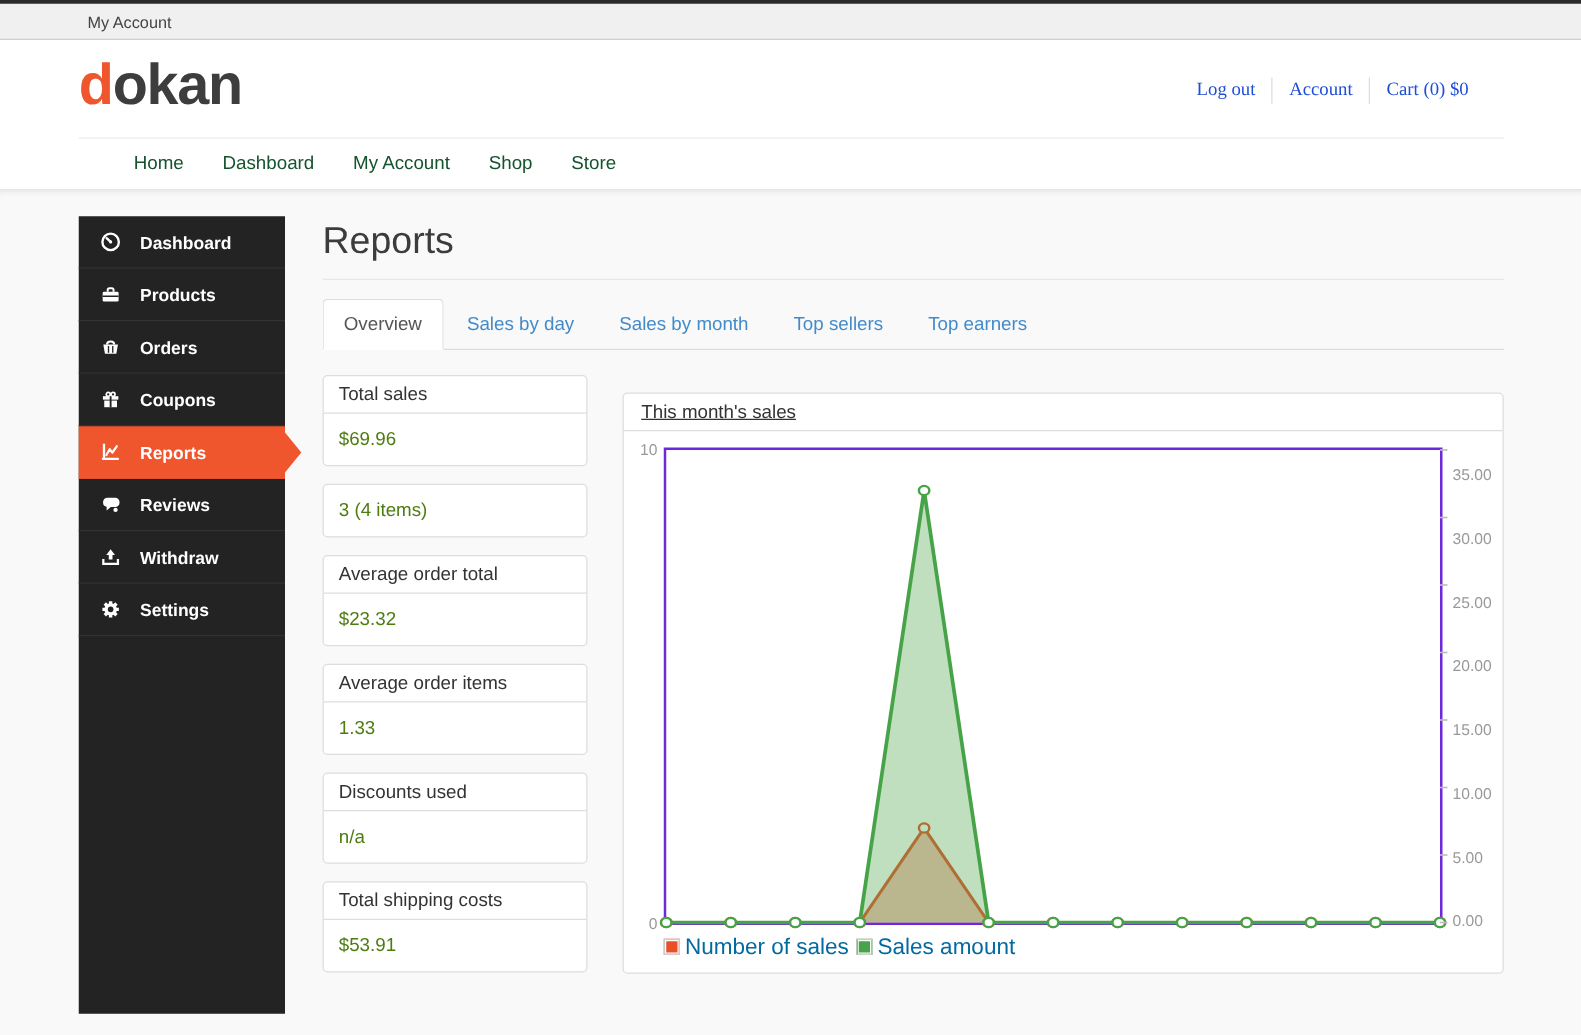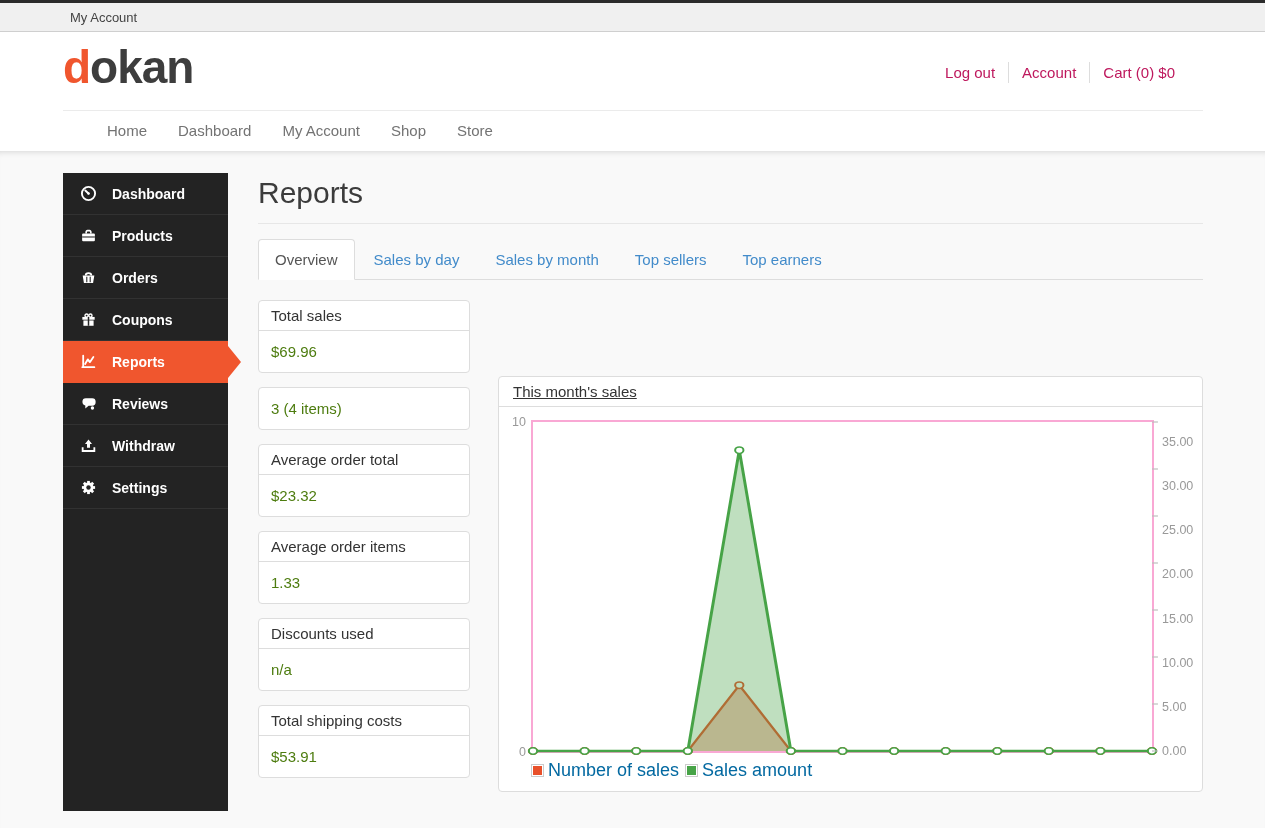--- a/index.html
+++ b/index.html
@@ -11,25 +11,25 @@
                border-bottom:1px solid #cfcfcf; display:flex; align-items:center; }
   .admin-bar span { margin-left:70px; font-size:13px; color:#444; cursor:pointer; }
 
   
   .site-header { background:#fff; }
   .header-top { display:flex; justify-content:space-between; 
                 padding:8px 77px 6px 63px; height:78px; }
   .logo { font-size:46px; font-weight:bold; letter-spacing:-1px; color:#3d3d3d; text-decoration:none; }
   .logo .d { color:#f0562e; }
   .account-links { display:flex; align-items:center; font-size:15px; color:#444; }
-  .account-links a { color:#be185d; text-decoration:none; padding:2px 13px; }
+  .account-links a { color:#1d4ed8; text-decoration:none; padding:2px 13px;font-family:Liberation Serif, serif; }
   .account-links a + a { border-left:1px solid #ddd; }
   .main-nav { margin:0 62px 0 63px; border-top:1px solid #ebebeb;
               padding:11px 0 12px 44px; display:flex; gap:31px; }
-  .main-nav a { font-size:15px; color:#737373; text-decoration:none; }
+  .main-nav a { font-size:15px; color:#14532d; text-decoration:none; }
 
   
   .page-body { background:#f9f9f9; min-height:685px; display:flex;
                padding:0 62px 25px 63px;
                box-shadow:inset 0 6px 7px -6px rgba(0,0,0,.18); }
 
   
   .sidebar { width:165px; min-width:165px; margin-top:22px; height:638px;
              background:#232323; }
   .sidebar-item { position:relative; display:flex; align-items:center; height:42px;
@@ -45,33 +45,33 @@
   
   .content { flex:1; margin-left:30px; }
   .page-title { font-size:30px; font-weight:400; color:#3c3c3c; margin-top:25px; }
   .title-rule { border:none; border-top:1px solid #e7e7e7; margin:13px 0 15px; }
 
   .tabs { display:flex; border-bottom:1px solid #ddd; margin-bottom:20px; }
   .tab { font-size:15px; color:#428bca; text-decoration:none; padding:11px 16px;
          margin:0 2px -1px 0; border:1px solid transparent; border-radius:4px 4px 0 0; }
   .tab.active { background:#fff; color:#555; border-color:#ddd; border-bottom-color:transparent; }
 
-  .report-row { display:flex; gap:28px; align-items:flex-end; }
+  .report-row { display:flex; gap:28px; align-items:center; }
 
   
   .stats-col { width:212px; min-width:212px; }
   .stat-box { background:#fff; border:1px solid #ddd; border-radius:4px; margin-bottom:14px; }
   .stat-box .hd { padding:6px 12px; font-size:15px; color:#333; border-bottom:1px solid #ddd; }
   .stat-box .bd { padding:12px 12px; font-size:15px; color:#4d7c0f; }
 
   
   .chart-panel { flex:1; background:#fff; border:1px solid #ddd; border-radius:4px; }
   .chart-panel .hd { padding:6px 14px; font-size:15px; color:#333; border-bottom:1px solid #ddd;text-decoration:underline; }
   .chart-body { padding:13px 48px 10px 32px; }
-  .plot { position:relative; height:333px; border:2px solid #f9a8d4; background:#fff; }
+  .plot { position:relative; height:382px; border:2px solid #6d28d9; background:#fff; }
   .plot svg { position:absolute; inset:0; width:100%; height:100%; overflow:visible; }
   .axis-label { position:absolute; font-size:12.5px; color:#999; white-space:nowrap; }
   .y-left-top { right:calc(100% + 7px); top:-7px; }
   .y-left-bottom { right:calc(100% + 7px); bottom:-8px; }
   .y-right { position:absolute; left:calc(100% + 10px); top:-8px;
              height:calc(100% + 16px); display:flex; flex-direction:column;
              justify-content:space-between; }
   .y-right span { font-size:12.5px; color:#999; line-height:16px;margin-top:20px; }
 
   .legend { display:flex; align-items:center; margin-top:7px; }

